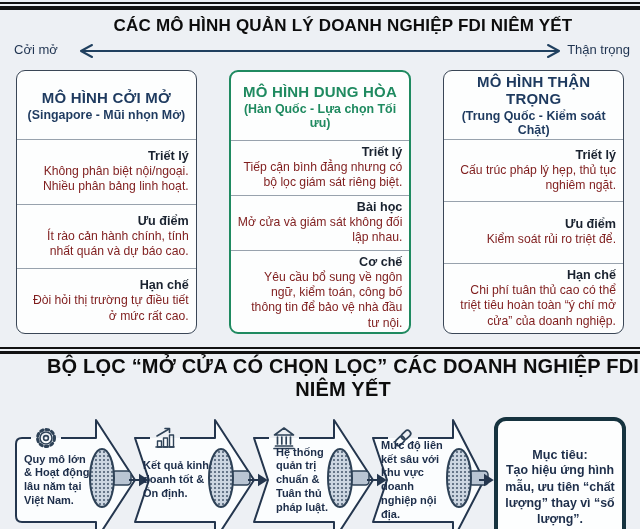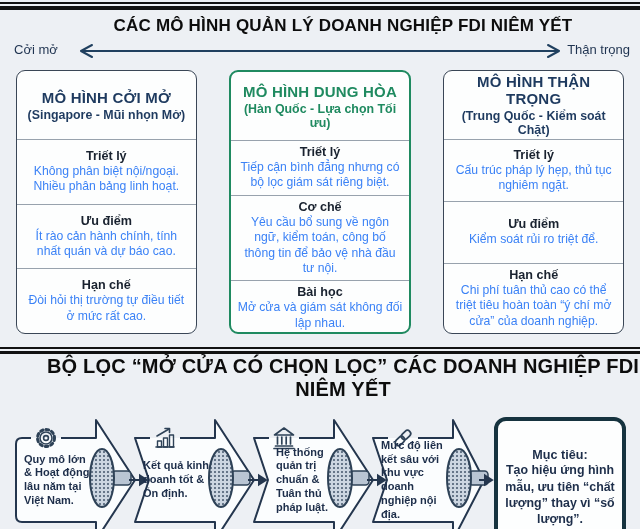--- a/index.html
+++ b/index.html
@@ -36,24 +36,24 @@
   .card-head{
     flex:0 0 64px;display:flex;flex-direction:column;justify-content:center;
     text-align:center;padding:2px 4px;
   }
   .card-title{font-weight:bold;font-size:15px;letter-spacing:.2px;color:#1e3a5f;}
   .card-sub{font-weight:bold;font-size:12.4px;color:#1e3a5f;margin-top:2px;}
   .card.accent-green .card-title,.card.accent-green .card-sub{color:#1f8a60;}
   .card-sec{
     flex:1 1 0;border-top:1px solid #98a2ad;
     display:flex;flex-direction:column;justify-content:center;
-    text-align:center;padding:4px 7px;
+    text-align:right;padding:4px 7px;
   }
   .sec-label{font-weight:bold;font-size:12.6px;color:#19222f;margin-bottom:1px;}
-  .sec-text{font-size:12.2px;line-height:1.26;color:#3b82f6;}
+  .sec-text{font-size:12.2px;line-height:1.26;color:#7f1d1d;}
   
   .funnel{position:relative;height:135px;margin-top:11px;}
   .funnel svg.flow{position:absolute;left:0;top:0;}
   .step-text{
     position:absolute;top:30px;height:76px;width:66px;
     display:flex;align-items:center;
     font-size:11px;font-weight:bold;line-height:1.25;color:#1d2e4a;
   }
   .goal-box{
     position:absolute;left:494px;top:5px;width:132px;height:142px;box-sizing:border-box;
@@ -105,26 +105,26 @@
   <div class="card accent-green">
     <div class="card-head">
       <div class="card-title">MÔ HÌNH DUNG HÒA</div>
       <div class="card-sub">(Hàn Quốc - Lựa chọn Tối ưu)</div>
     </div>
     <div class="card-sec">
       <div class="sec-label">Triết lý</div>
       <div class="sec-text">Tiếp cận bình đẳng nhưng có bộ lọc giám sát riêng biệt.</div>
     </div>
     <div class="card-sec">
+      <div class="sec-label">Bài học</div>
+      <div class="sec-text">Mở cửa và giám sát không đối lập nhau.</div>
+    </div>
+    <div class="card-sec">
       <div class="sec-label">Cơ chế</div>
       <div class="sec-text">Yêu cầu bổ sung về ngôn ngữ, kiểm toán, công bố thông tin để bảo vệ nhà đầu tư nội.</div>
-    </div>
-    <div class="card-sec">
-      <div class="sec-label">Bài học</div>
-      <div class="sec-text">Mở cửa và giám sát không đối lập nhau.</div>
     </div>
   </div>
 
   <div class="card">
     <div class="card-head">
       <div class="card-title">MÔ HÌNH THẬN TRỌNG</div>
       <div class="card-sub">(Trung Quốc - Kiểm soát Chặt)</div>
     </div>
     <div class="card-sec">
       <div class="sec-label">Triết lý</div>

